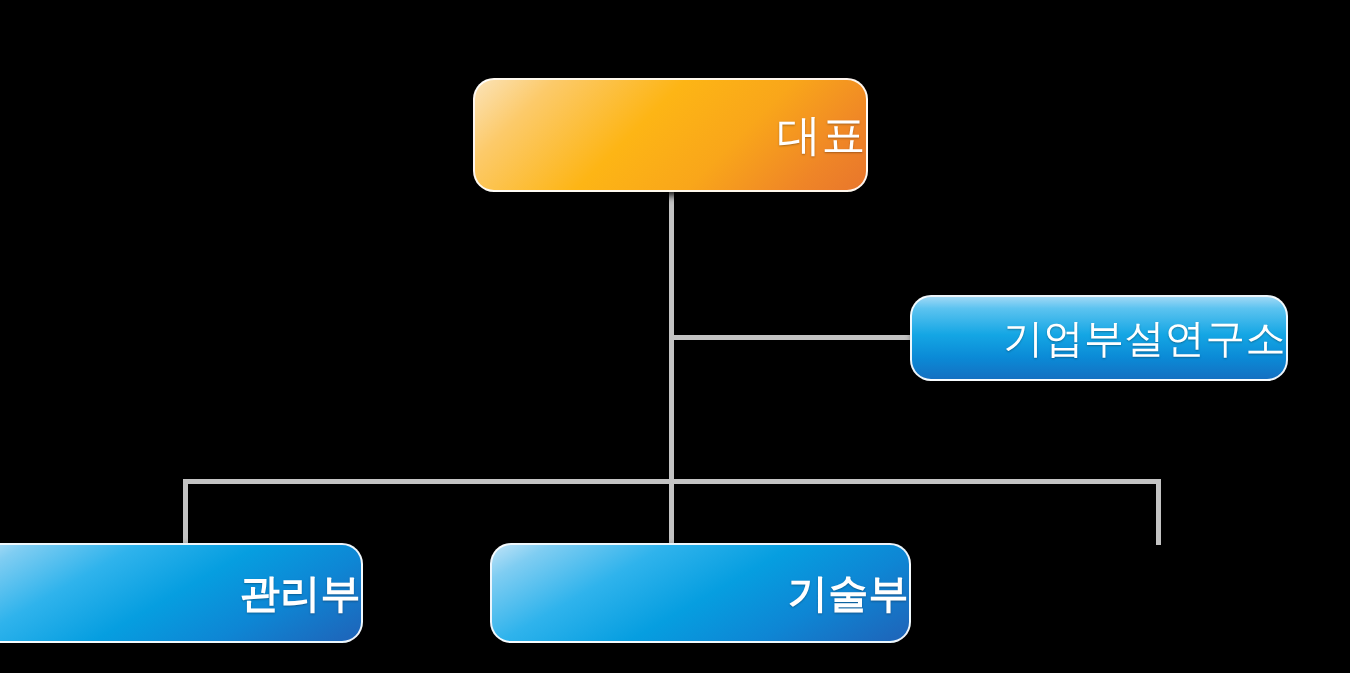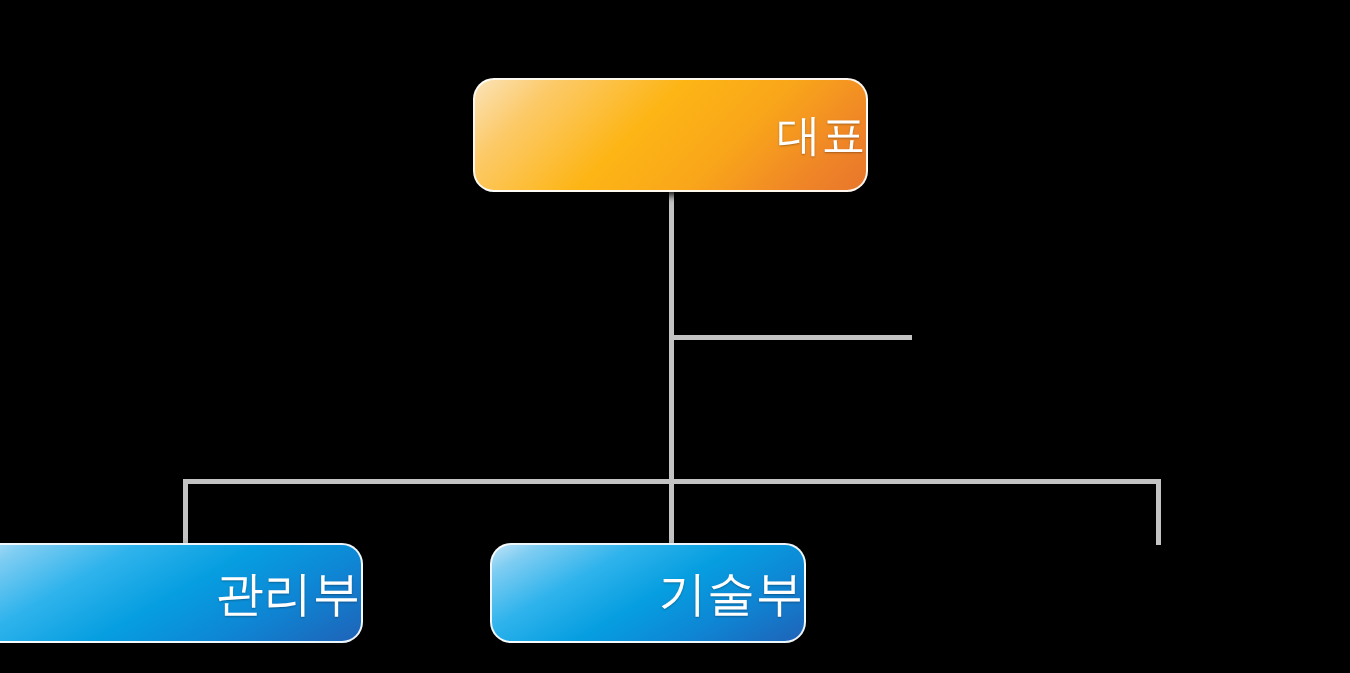--- a/index.html
+++ b/index.html
@@ -64,21 +64,21 @@
   
   .node.dept {
     background: linear-gradient(150deg,
         #bfe3f7 0%,
         #7fcdf2 10%,
         #2fb3ec 30%,
         #069ee0 52%,
         #0e86d4 74%,
         #1f63b8 100%);
   }
-  .node.dept .node-label { font-size: 48px; }
+  .node.dept .node-label { font-size: 40px; font-weight: bold; }
 
   
   .node.lab {
     background: linear-gradient(180deg,
         #9fd8f5 0%,
         #5cc3f0 14%,
         #14a6e4 46%,
         #0b8ad6 74%,
         #1470c2 100%);
   }
@@ -98,23 +98,26 @@
   <div class="connector v" style="left:183px; top:479px; height:66px;"></div>
 
   <div class="connector v" style="left:669px; top:479px; height:66px;"></div>
 
   <div class="connector v" style="left:1156px; top:479px; height:66px;"></div>
 
   <div class="node exec" style="left:473px; top:78px; width:395px; height:114px;">
     <span class="node-label">대표</span>
   </div>
 
+  <div class="node lab" style="left:910px; top:295px; width:378px; height:86px;">
+    <span class="node-label">기업부설연구소</span>
+  </div>
 
   <div class="node dept" style="left:-32px; top:543px; width:395px; height:100px;">
     <span class="node-label">관리부</span>
   </div>
 
-  <div class="node dept" style="left:490px; top:543px; width:316px; height:100px;">
+  <div class="node dept" style="left:490px; top:543px; width:421px; height:100px;">
     <span class="node-label">기술부</span>
   </div>
 
 
 </div>
 
 </body></html>

